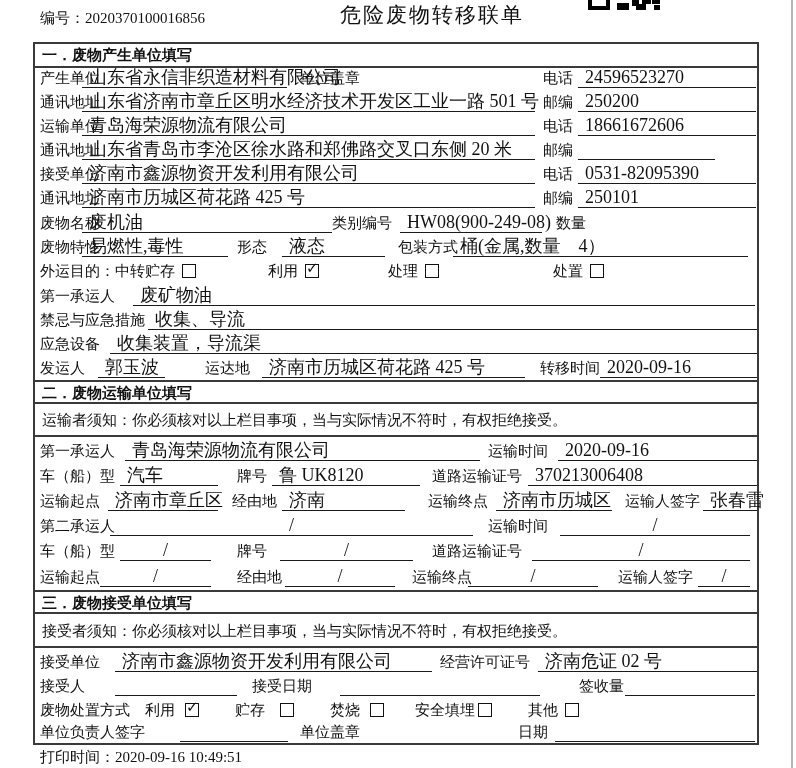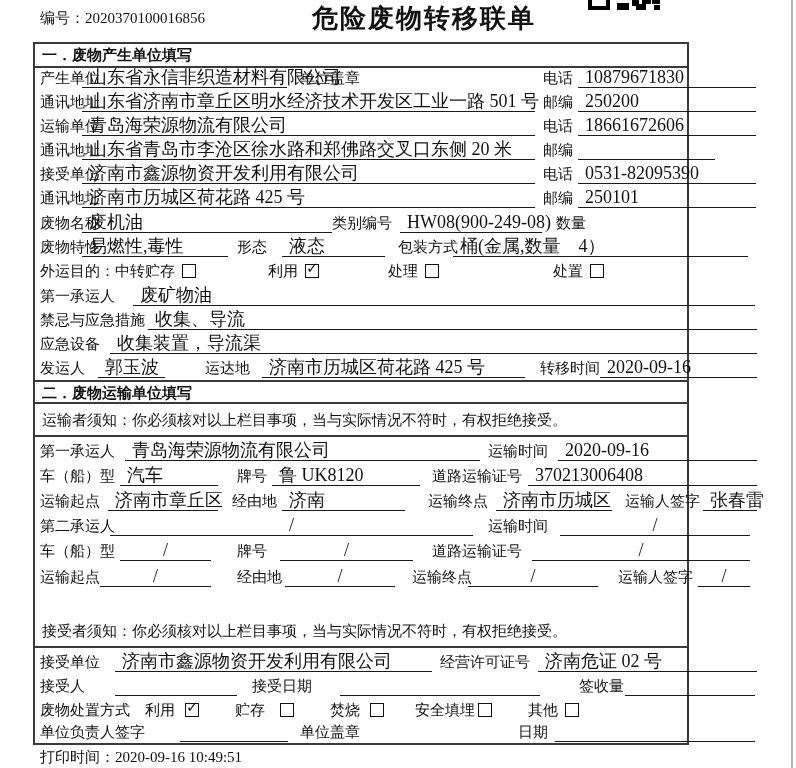--- a/index.html
+++ b/index.html
@@ -2,28 +2,28 @@
 <html><head>
 <meta charset="utf-8">
 <style>
   html,body { margin:0; padding:0; background:#fff; }
   .page {
     position:relative; width:796px; height:768px; background:#ffffff;
     font-family:"Liberation Serif","DejaVu Serif",serif; color:#111; overflow:hidden;
   }
   .hdr-no { position:absolute; left:40px; top:9px; font-size:15px; white-space:nowrap; }
   .doc-title {
-    position:absolute; left:312px; top:1px; font-size:26px; font-weight:bold;
+    position:absolute; left:340px; top:1px; font-size:21px; font-weight:normal;
     letter-spacing:2px; font-family:"Liberation Sans","DejaVu Sans",sans-serif; white-space:nowrap;
   }
   .qr-frag { position:absolute; left:586px; top:0; }
   .page-edge { position:absolute; left:791px; top:0; width:2px; height:768px; background:#b5b5b5; }
 
   .form-table {
-    position:absolute; left:33px; top:42px; width:656px; height:703px;
+    position:absolute; left:33px; top:42px; width:726px; height:703px;
     border:2px solid #3a3a3a; box-sizing:border-box;
   }
   .sec-hd {
     position:absolute; left:0; right:0; height:24px; box-sizing:border-box;
     border-bottom:2px solid #3a3a3a; font-weight:bold; font-size:15px;
     font-family:"Liberation Sans","DejaVu Sans",sans-serif; line-height:21px; padding-left:7px;
   }
   .sec-hd.bt { border-top:2px solid #3a3a3a; }
   .notice-row {
     position:absolute; left:0; right:0; box-sizing:border-box;
@@ -75,21 +75,21 @@
 
   <div class="form-table">
 
     <div class="sec-hd" style="top:0">一．废物产生单位填写</div>
 
     <div class="row" style="top:22px">
       <span class="lbl" style="left:5px">产生单位</span>
       <span class="val" style="left:47px;width:198px">山东省永信非织造材料有限公司</span>
       <span class="lbl" style="left:265px">单位盖章</span>
       <span class="lbl" style="left:508px">电话</span>
-      <span class="val" style="left:543px;width:171px">10879671830</span>
+      <span class="val" style="left:543px;width:171px">24596523270</span>
     </div>
 
     <div class="row" style="top:46px">
       <span class="lbl" style="left:5px">通讯地址</span>
       <span class="val" style="left:47px;width:446px">山东省济南市章丘区明水经济技术开发区工业一路 501 号</span>
       <span class="lbl" style="left:508px">邮编</span>
       <span class="val" style="left:543px;width:171px">250200</span>
     </div>
 
     <div class="row" style="top:70px">
@@ -224,20 +224,21 @@
       <span class="lbl" style="left:5px">运输起点</span>
       <span class="val ctr" style="left:65px;width:111px">/</span>
       <span class="lbl" style="left:202px">经由地</span>
       <span class="val ctr" style="left:250px;width:110px">/</span>
       <span class="lbl" style="left:377px">运输终点</span>
       <span class="val ctr" style="left:433px;width:130px">/</span>
       <span class="lbl" style="left:583px">运输人签字</span>
       <span class="val ctr" style="left:663px;width:52px">/</span>
     </div>
 
+    <div class="sec-hd bt" style="top:546px">三．废物接受单位填写</div>
 
     <div class="notice-row" style="top:572px;height:32px;line-height:30px">接受者须知：你必须核对以上栏目事项，当与实际情况不符时，有权拒绝接受。</div>
 
     <div class="row" style="top:606px">
       <span class="lbl" style="left:5px">接受单位</span>
       <span class="val" style="left:80px;width:310px">济南市鑫源物资开发利用有限公司</span>
       <span class="lbl" style="left:405px">经营许可证号</span>
       <span class="val" style="left:503px;width:212px">济南危证 02 号</span>
     </div>
 

